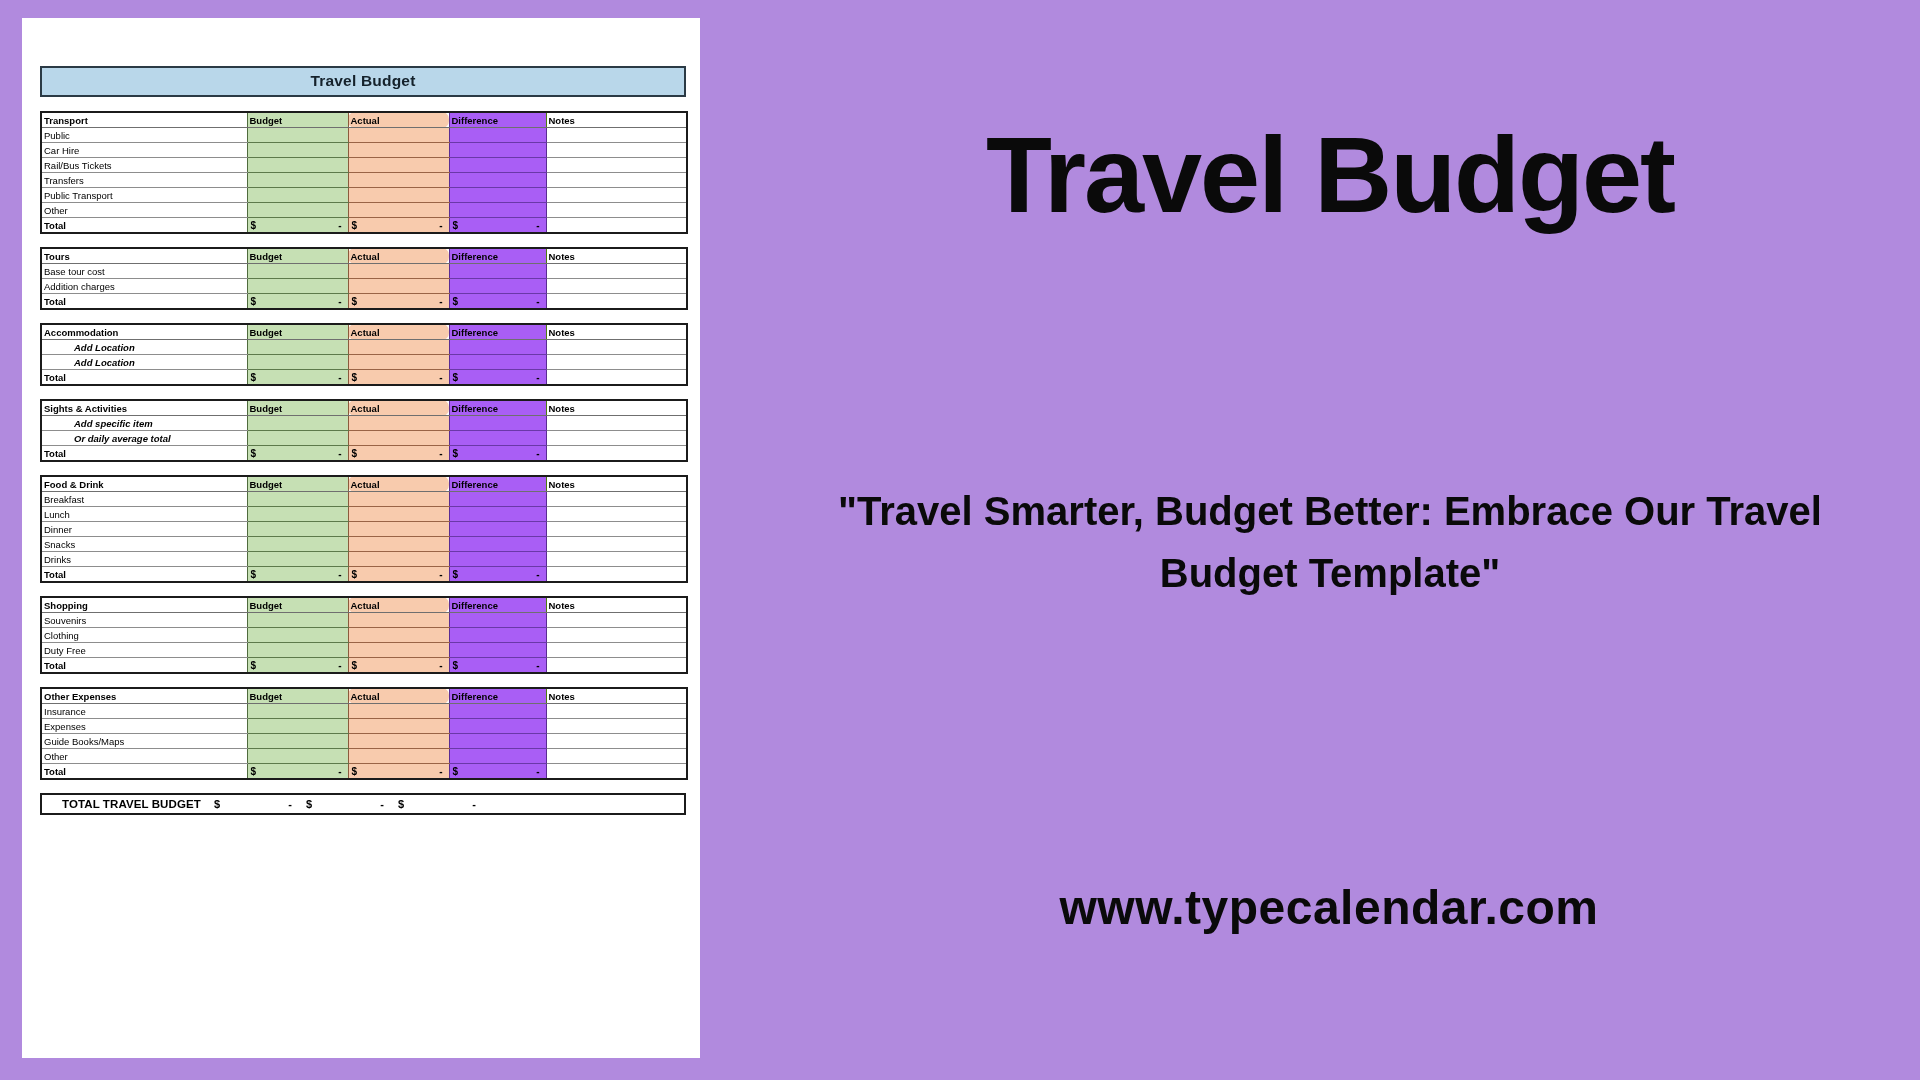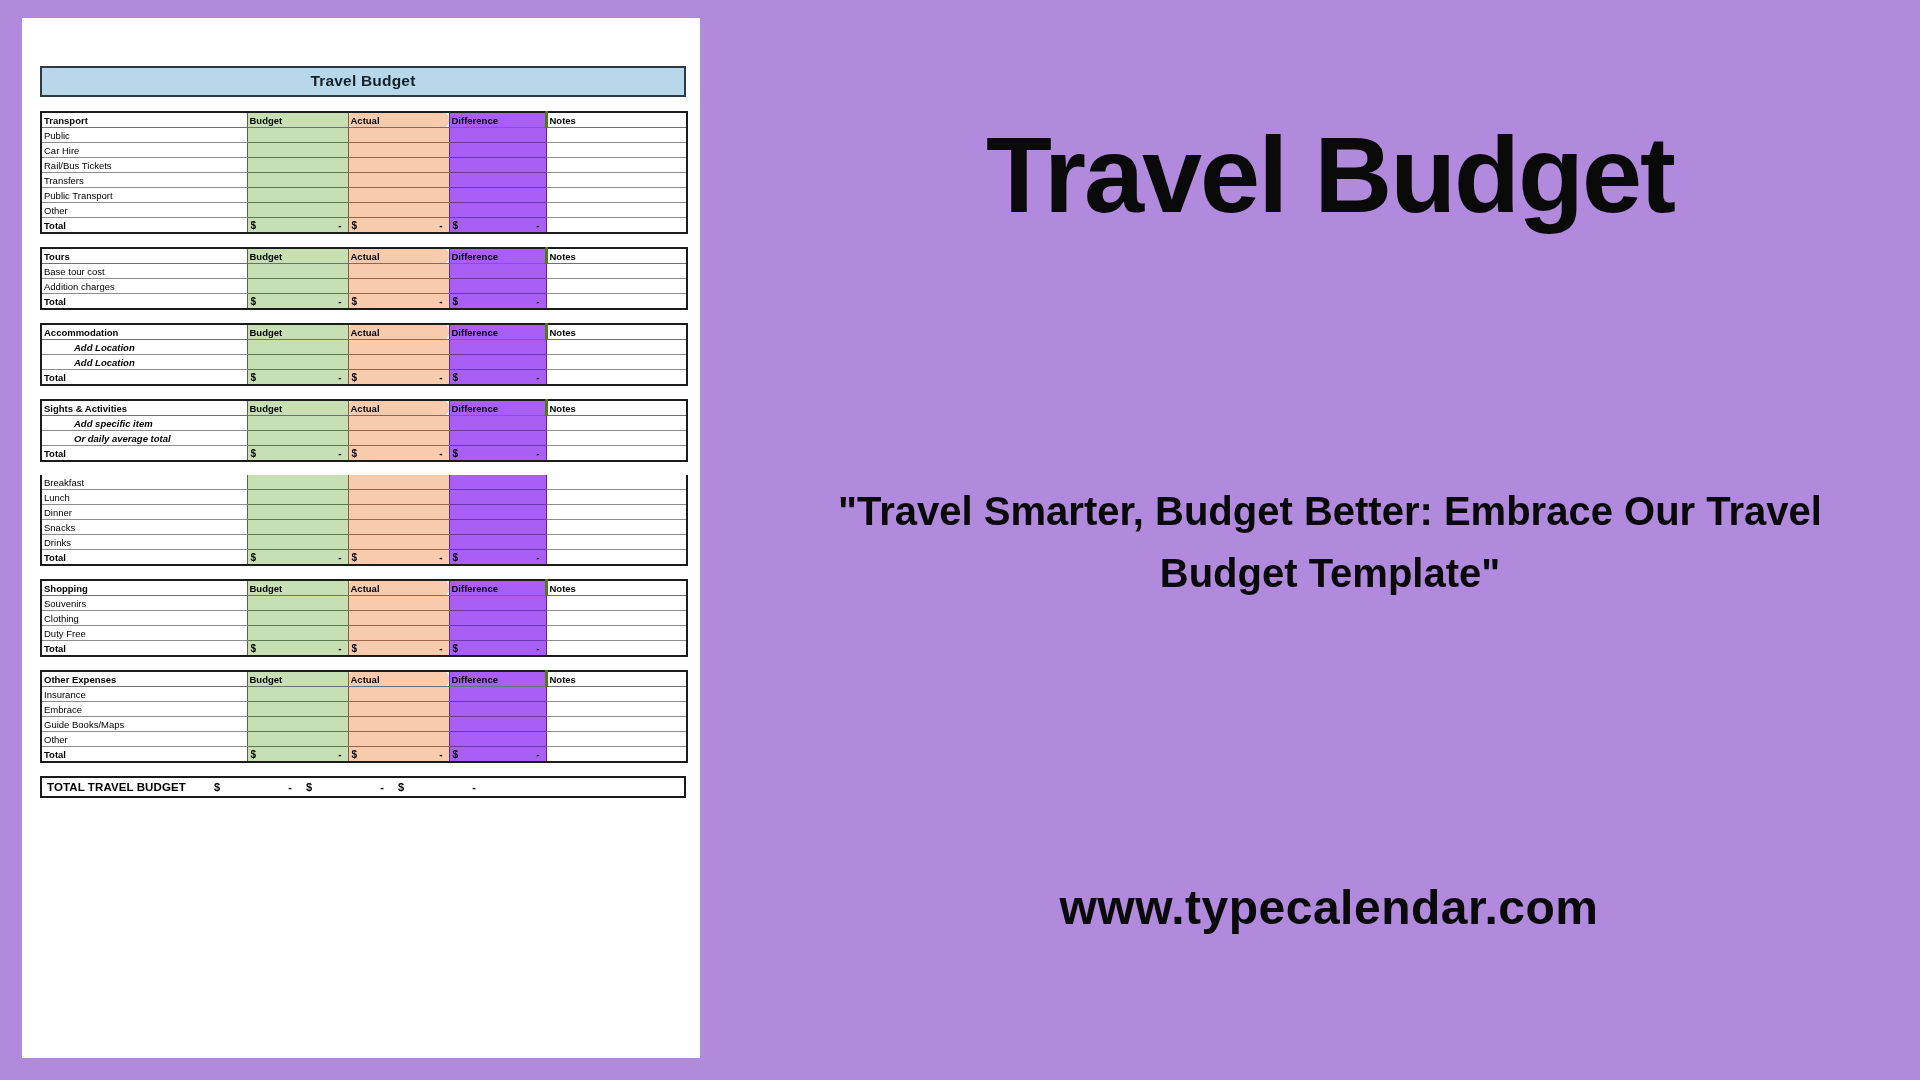--- a/index.html
+++ b/index.html
@@ -88,21 +88,21 @@
     font-size: 11px;
     height: 17px;
     line-height: 16px;
     border-top: 2px solid #1b1b1b;
     border-bottom: 1px solid #6f6f6f;
   }
   .hdr td.item  { border-left: 2px solid #1b1b1b; background:#fff; }
   .hdr td.bud   { background:#c6e0b4; border-left: 1px solid #4f6b3d; }
   .hdr td.act   { background:#f8cbad; border-left: 1px solid #8b5a3c; border-radius: 7px; }
   .hdr td.dif   { background:#a95ef5; border-left: 1px solid #5a2c92; }
-  .hdr td.not   { background:#fff; border-left: 3px solid #4d7c0f; border-right: 2px solid #1b1b1b; }
+  .hdr td.not   { background:#fff; border-left: 1px solid #4d7c0f; border-right: 2px solid #1b1b1b; }
 
   .row td {
     border-bottom: 1px solid #8d8d8d;
   }
   .row td.item { border-left: 2px solid #1b1b1b; background:#fff; }
   .row td.bud  { background:#c6e0b4; border-left: 1px solid #4f6b3d; border-bottom-color:#5d7a4b; }
   .row td.act  { background:#f8cbad; border-left: 1px solid #8b5a3c; border-bottom-color:#9a6446; }
   .row td.dif  { background:#a95ef5; border-left: 1px solid #5a2c92; border-bottom-color:#6a38a8; }
   .row td.not  { background:#fff; border-left: 1px solid #5a2c92; border-right: 2px solid #1b1b1b; }
 
@@ -138,21 +138,21 @@
     height: 22px;
     box-sizing: border-box;
     display: flex;
     align-items: center;
     background: #fff;
     margin-top: 10px;
   }
   .grand .glabel {
     font-weight: bold;
     font-size: 11.5px;
-    padding-left: 5px;
+    padding-left: 20px;
     width: 172px;
     box-sizing: border-box;
     letter-spacing: .1px;
   }
   .grand .gcell {
     width: 92px;
     display: flex;
     justify-content: space-between;
     font-weight: bold;
     font-size: 11px;
@@ -464,20 +464,27 @@
           <div class="section">
             <table class="grid">
               <colgroup>
                 <col class="c-item">
                 <col class="c-bud">
                 <col class="c-act">
                 <col class="c-dif">
                 <col class="c-not">
               </colgroup>
               <tbody>
+                <tr class="hdr">
+                  <td class="item">Food &amp; Drink</td>
+                  <td class="bud">Budget</td>
+                  <td class="act">Actual</td>
+                  <td class="dif">Difference</td>
+                  <td class="not">Notes</td>
+                </tr>
                 <tr class="row">
                   <td class="item">Breakfast</td>
                   <td class="bud"></td>
                   <td class="act"></td>
                   <td class="dif"></td>
                   <td class="not"></td>
                 </tr>
                 <tr class="row">
                   <td class="item">Lunch</td>
                   <td class="bud"></td>
@@ -612,21 +619,21 @@
                   <td class="not">Notes</td>
                 </tr>
                 <tr class="row">
                   <td class="item">Insurance</td>
                   <td class="bud"></td>
                   <td class="act"></td>
                   <td class="dif"></td>
                   <td class="not"></td>
                 </tr>
                 <tr class="row">
-                  <td class="item">Embrace</td>
+                  <td class="item">Expenses</td>
                   <td class="bud"></td>
                   <td class="act"></td>
                   <td class="dif"></td>
                   <td class="not"></td>
                 </tr>
                 <tr class="row">
                   <td class="item">Guide Books/Maps</td>
                   <td class="bud"></td>
                   <td class="act"></td>
                   <td class="dif"></td>

